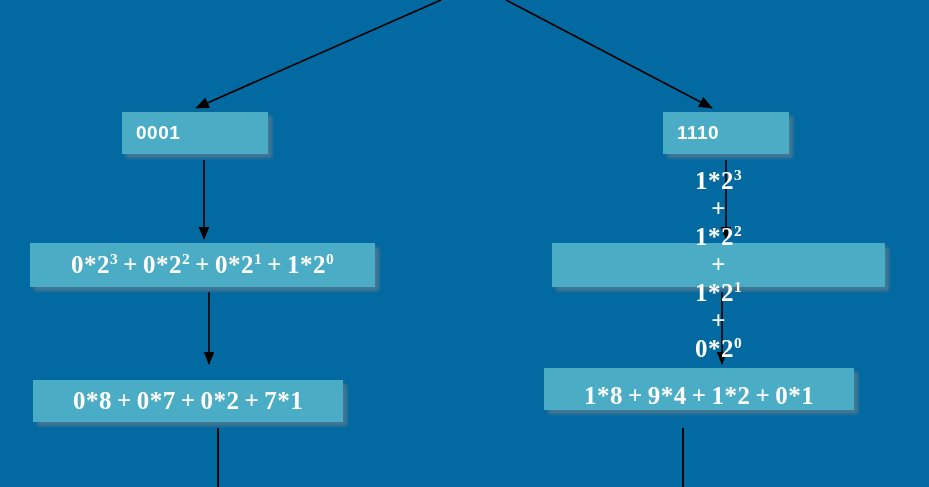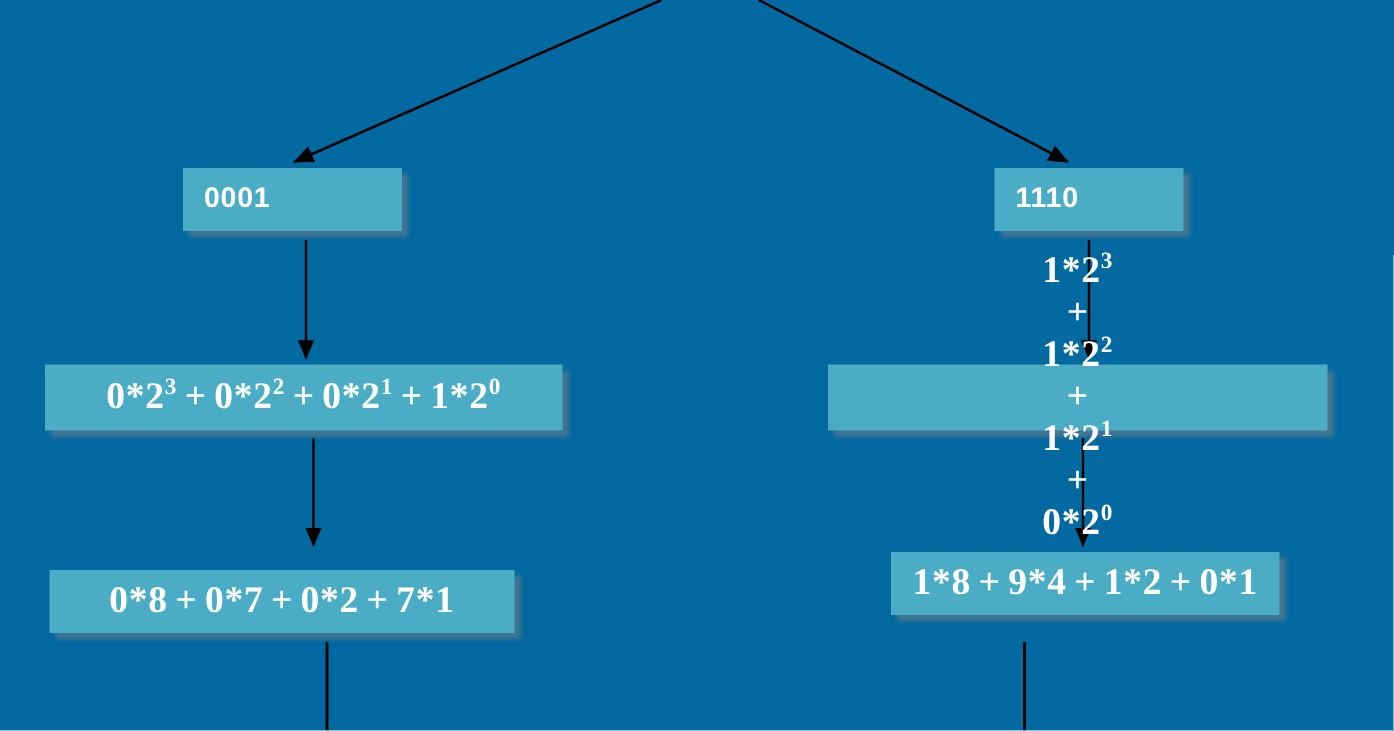--- a/index.html
+++ b/index.html
@@ -115,21 +115,21 @@
   <div class="node formula" style="left: 552px; top: 243px; width: 333px; height: 44px; flex-direction: column;">
       <span class="term">1*2<sup>3</sup></span>
       <span class="op">+</span>
       <span class="term">1*2<sup>2</sup></span>
       <span class="op">+</span>
       <span class="term">1*2<sup>1</sup></span>
       <span class="op">+</span>
       <span class="term">0*2<sup>0</sup></span>
     </div>
 
-  <div class="node formula" style="left: 594px; top: 368px; width: 259px; height: 42px;">
+  <div class="node formula" style="left: 544px; top: 368px; width: 310px; height: 42px; align-items: flex-end;">
       <span class="term">1*8</span>
       <span class="op">+</span>
       <span class="term">9*4</span>
       <span class="op">+</span>
       <span class="term">1*2</span>
       <span class="op">+</span>
       <span class="term">0*1</span>
     </div>
 
 </div>

